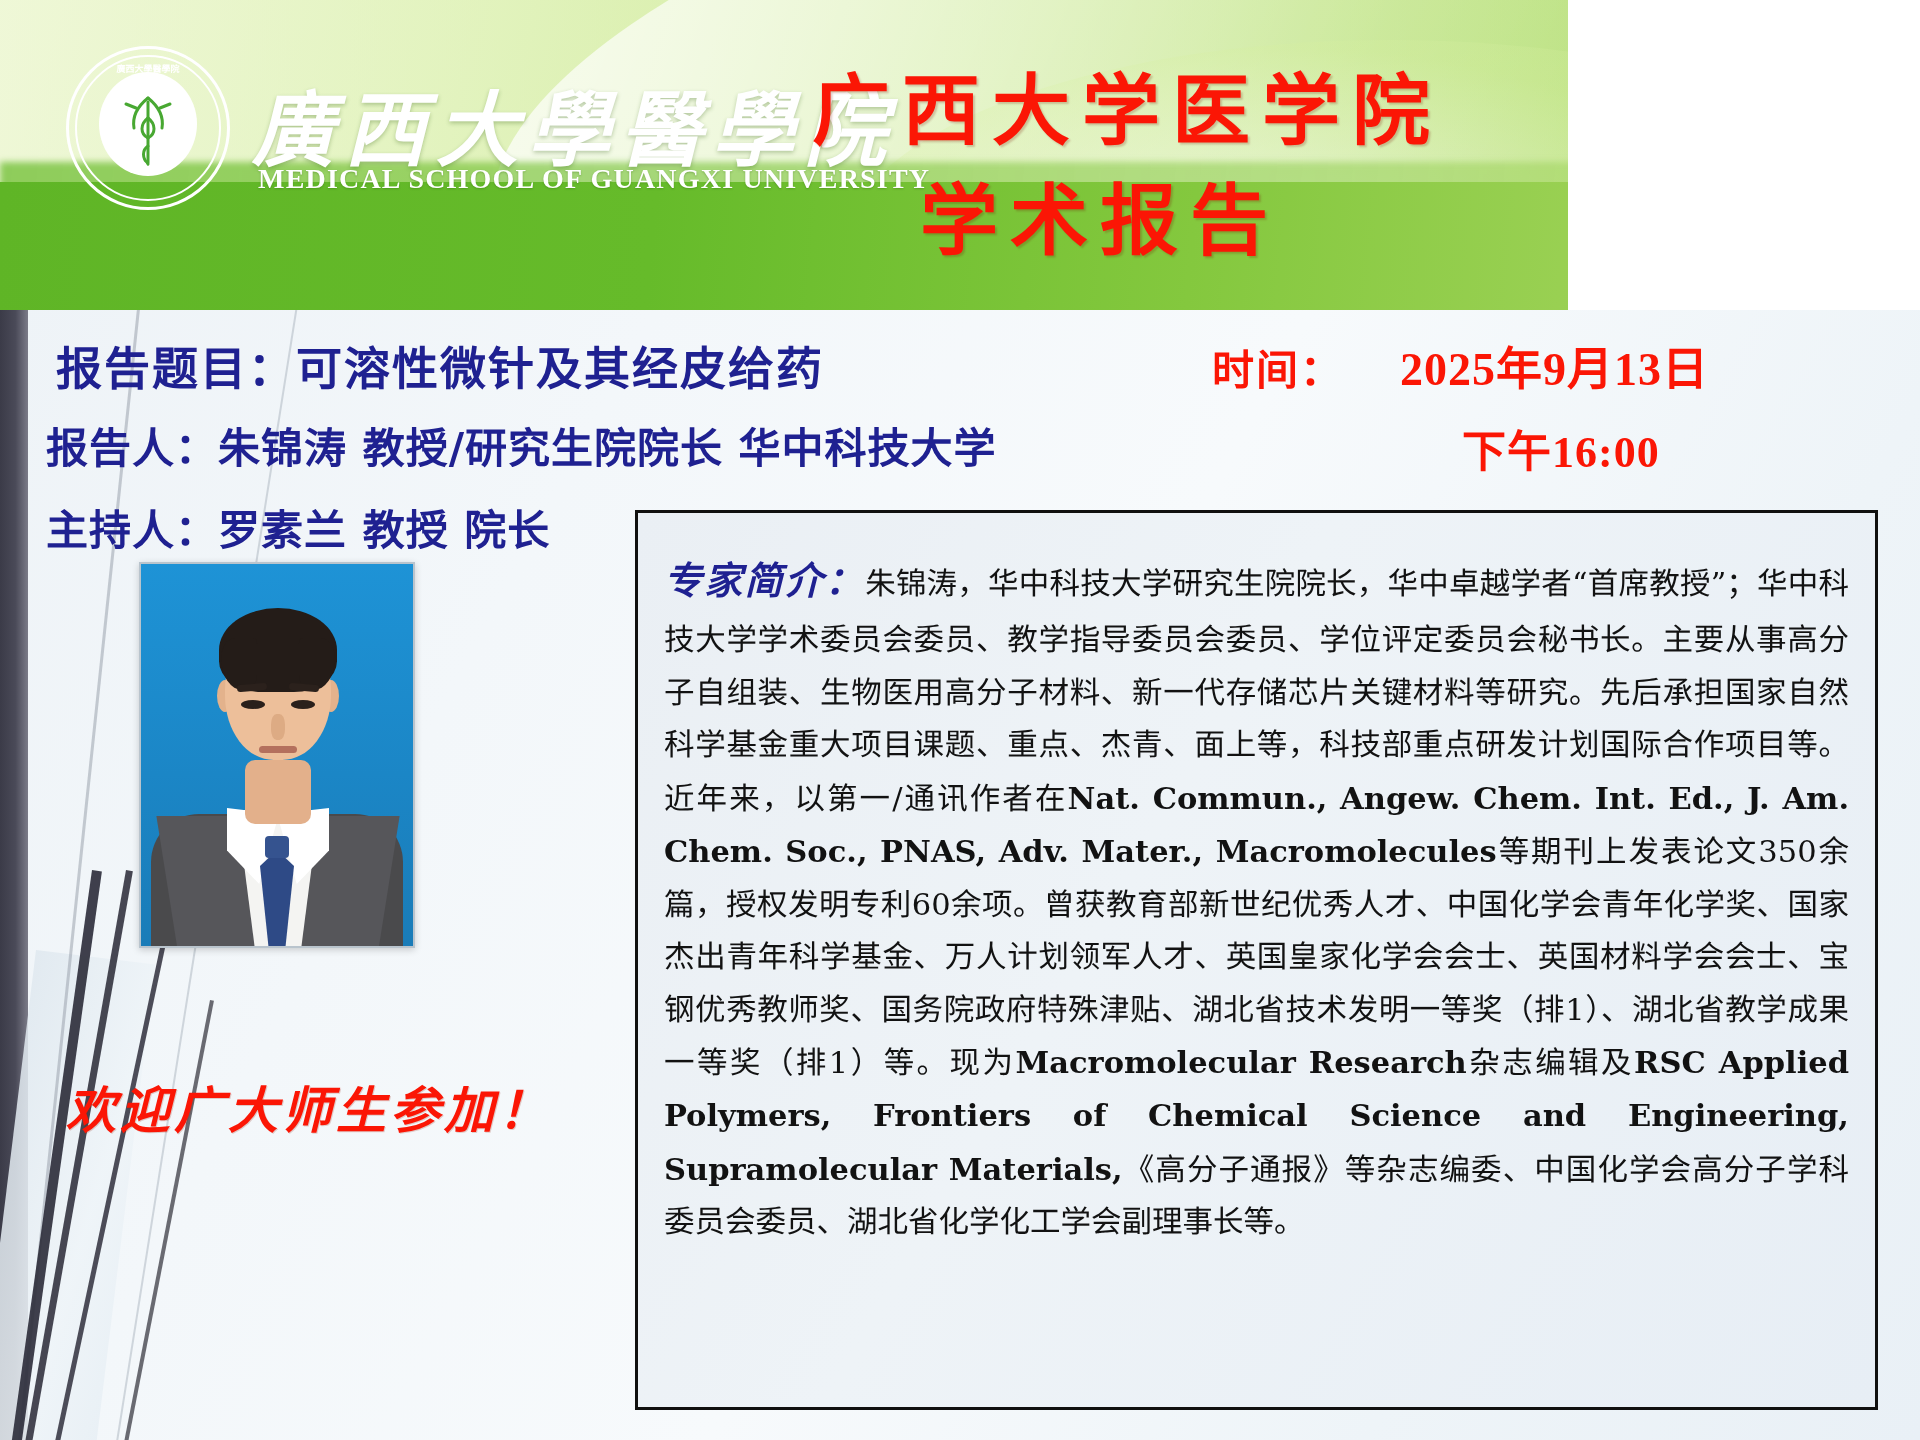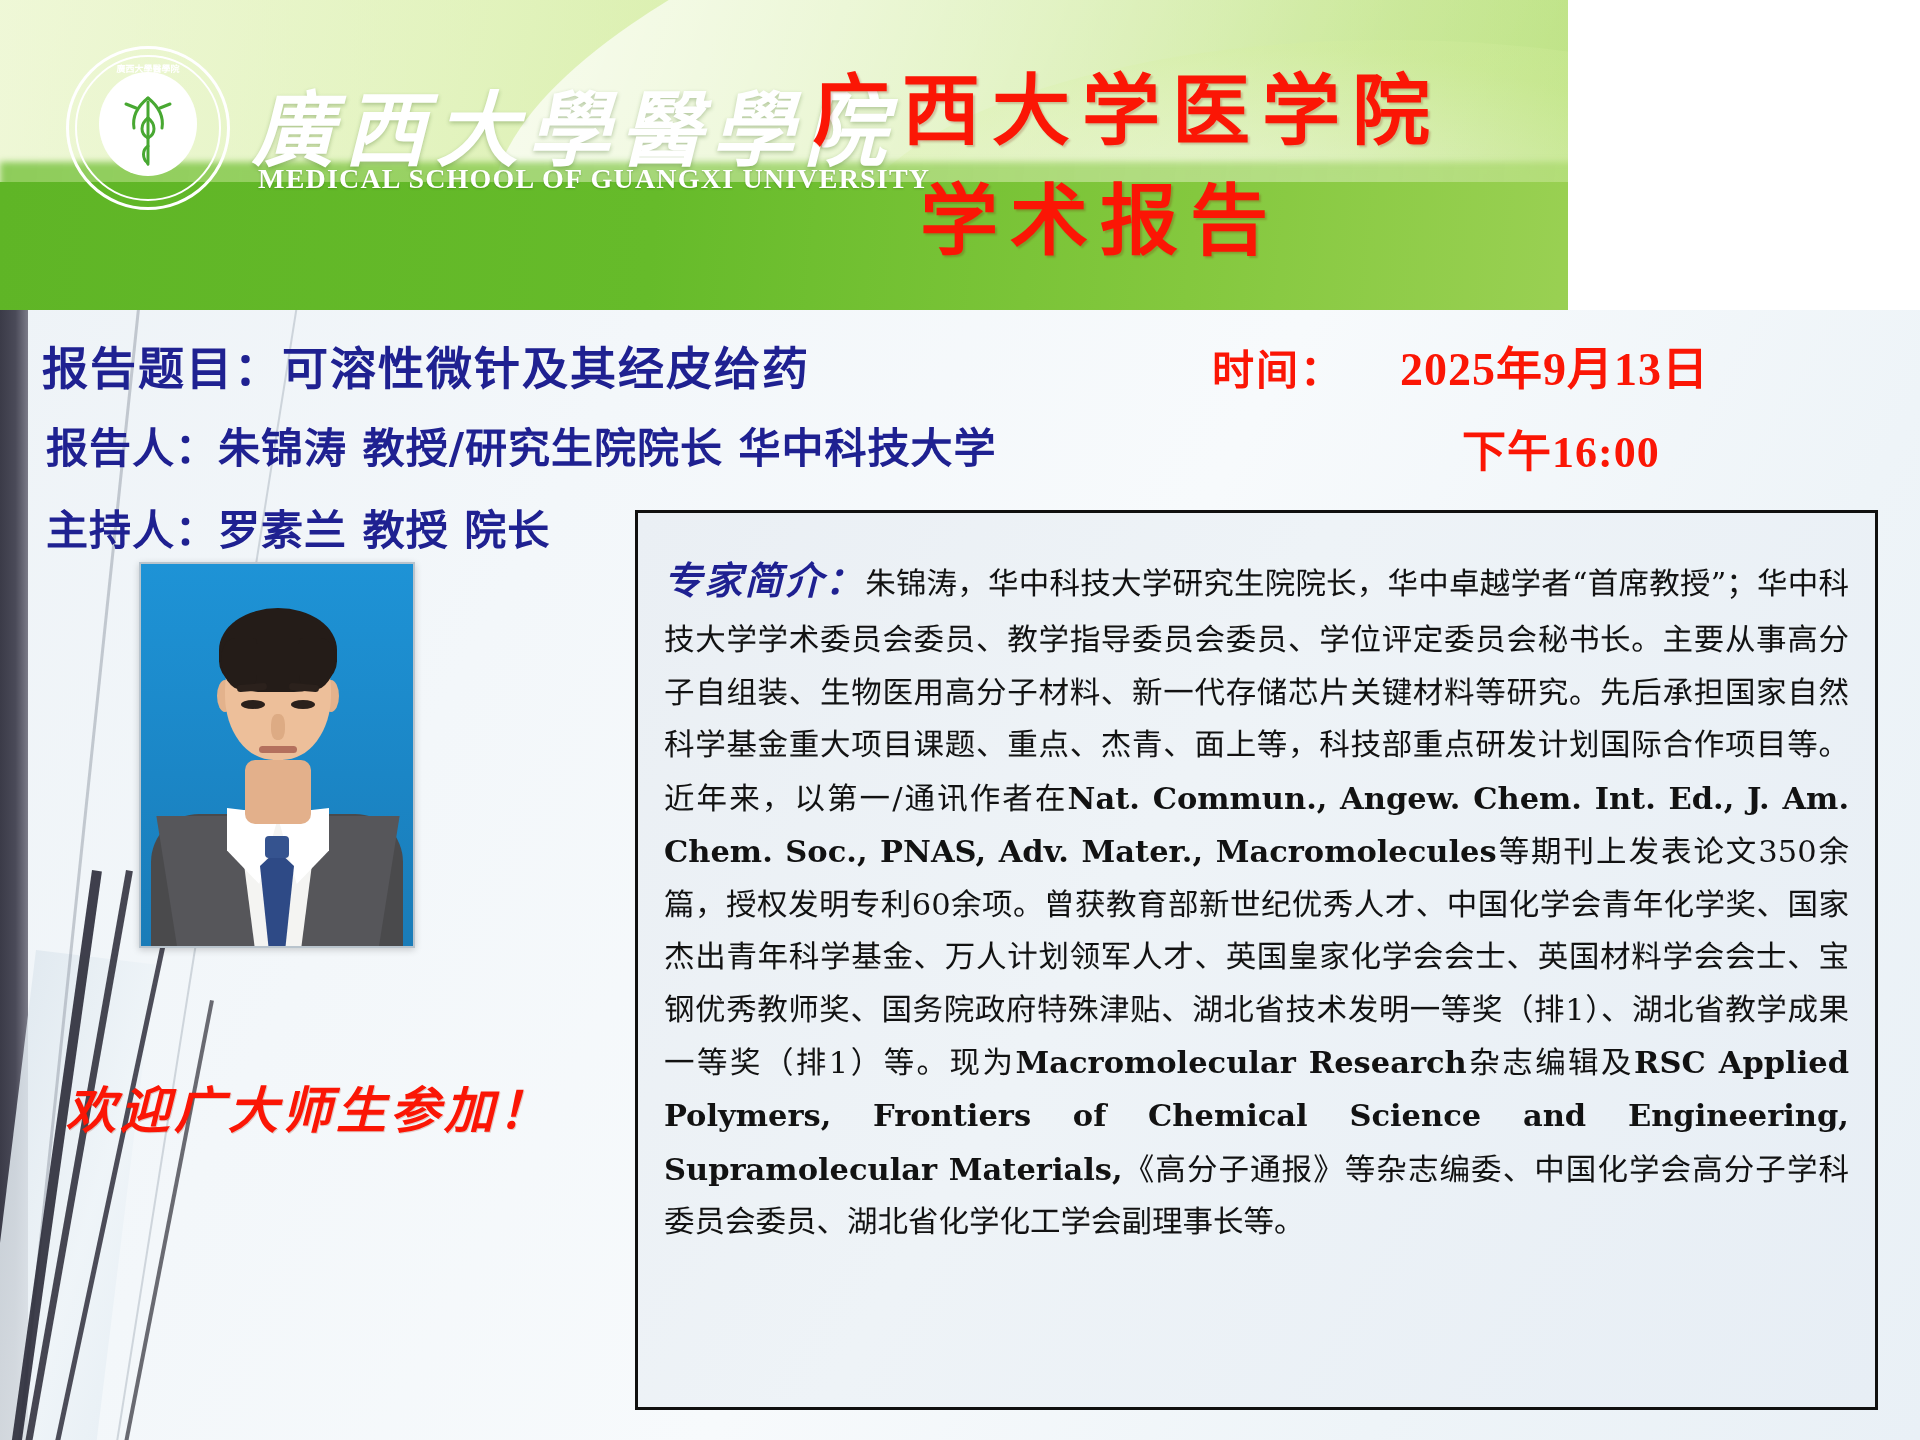--- a/index.html
+++ b/index.html
@@ -210,21 +210,21 @@
   }
   .info-row {
     position: absolute;
     white-space: nowrap;
     font-family: "DejaVu Sans", sans-serif;
     font-weight: bold;
   }
   .blue  { color: #1f2191; }
   .red   { color: #fb1605; }
 
-  .row-topic   { left: 42px;  top: 22px;  font-size: 46px; letter-spacing: 2px; }
+  .row-topic   { left: 56px;  top: 22px;  font-size: 46px; letter-spacing: 2px; }
   .row-speaker { left: 46px;  top: 104px; font-size: 42px; letter-spacing: 1px; }
   .row-host    { left: 46px;  top: 186px; font-size: 42px; letter-spacing: 1px; }
 
   .row-time-label { left: 1212px; top: 26px;  font-size: 42px; letter-spacing: 2px; }
   .row-time-value { left: 1400px; top: 22px;  font-size: 46px; font-family:"Liberation Serif", serif; letter-spacing: 1px; }
   .row-time-2     { left: 1462px; top: 106px; font-size: 44px; font-family:"Liberation Serif", serif; letter-spacing: 1px; }
   .row-place      { left: 1240px; top: 190px; font-size: 42px; letter-spacing: 2px; }
 
   
   .portrait-frame {

